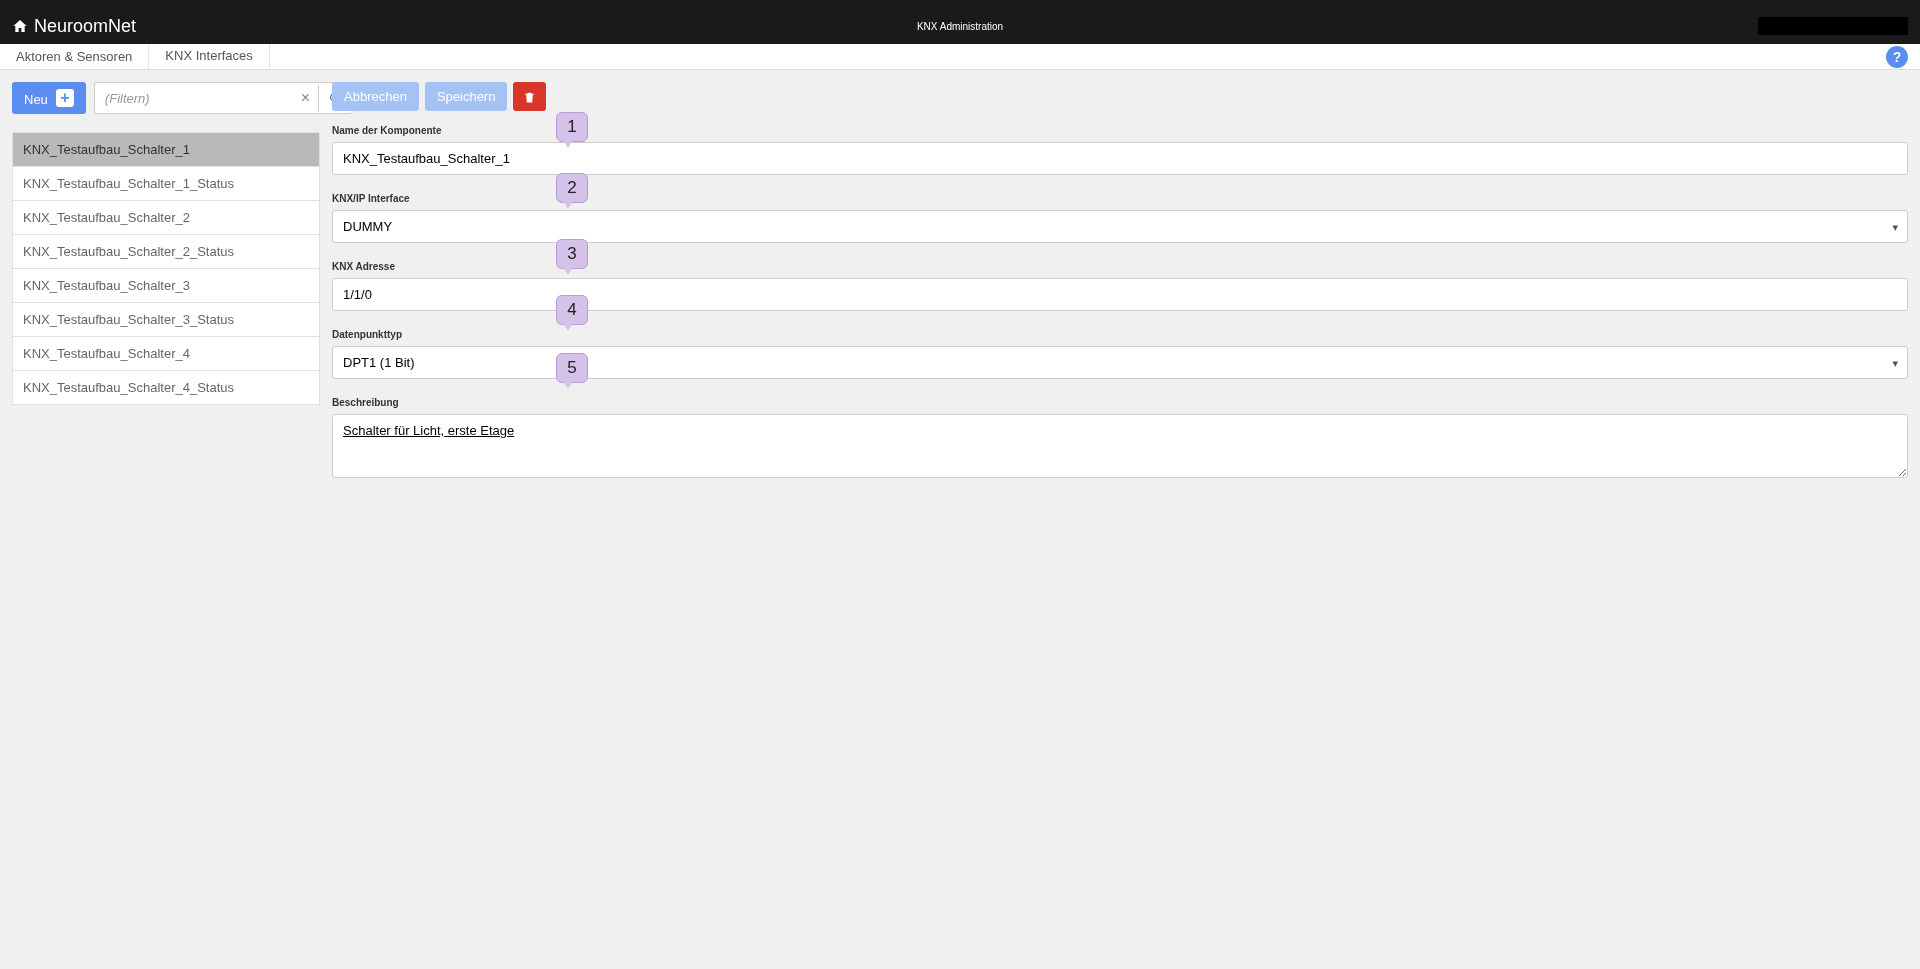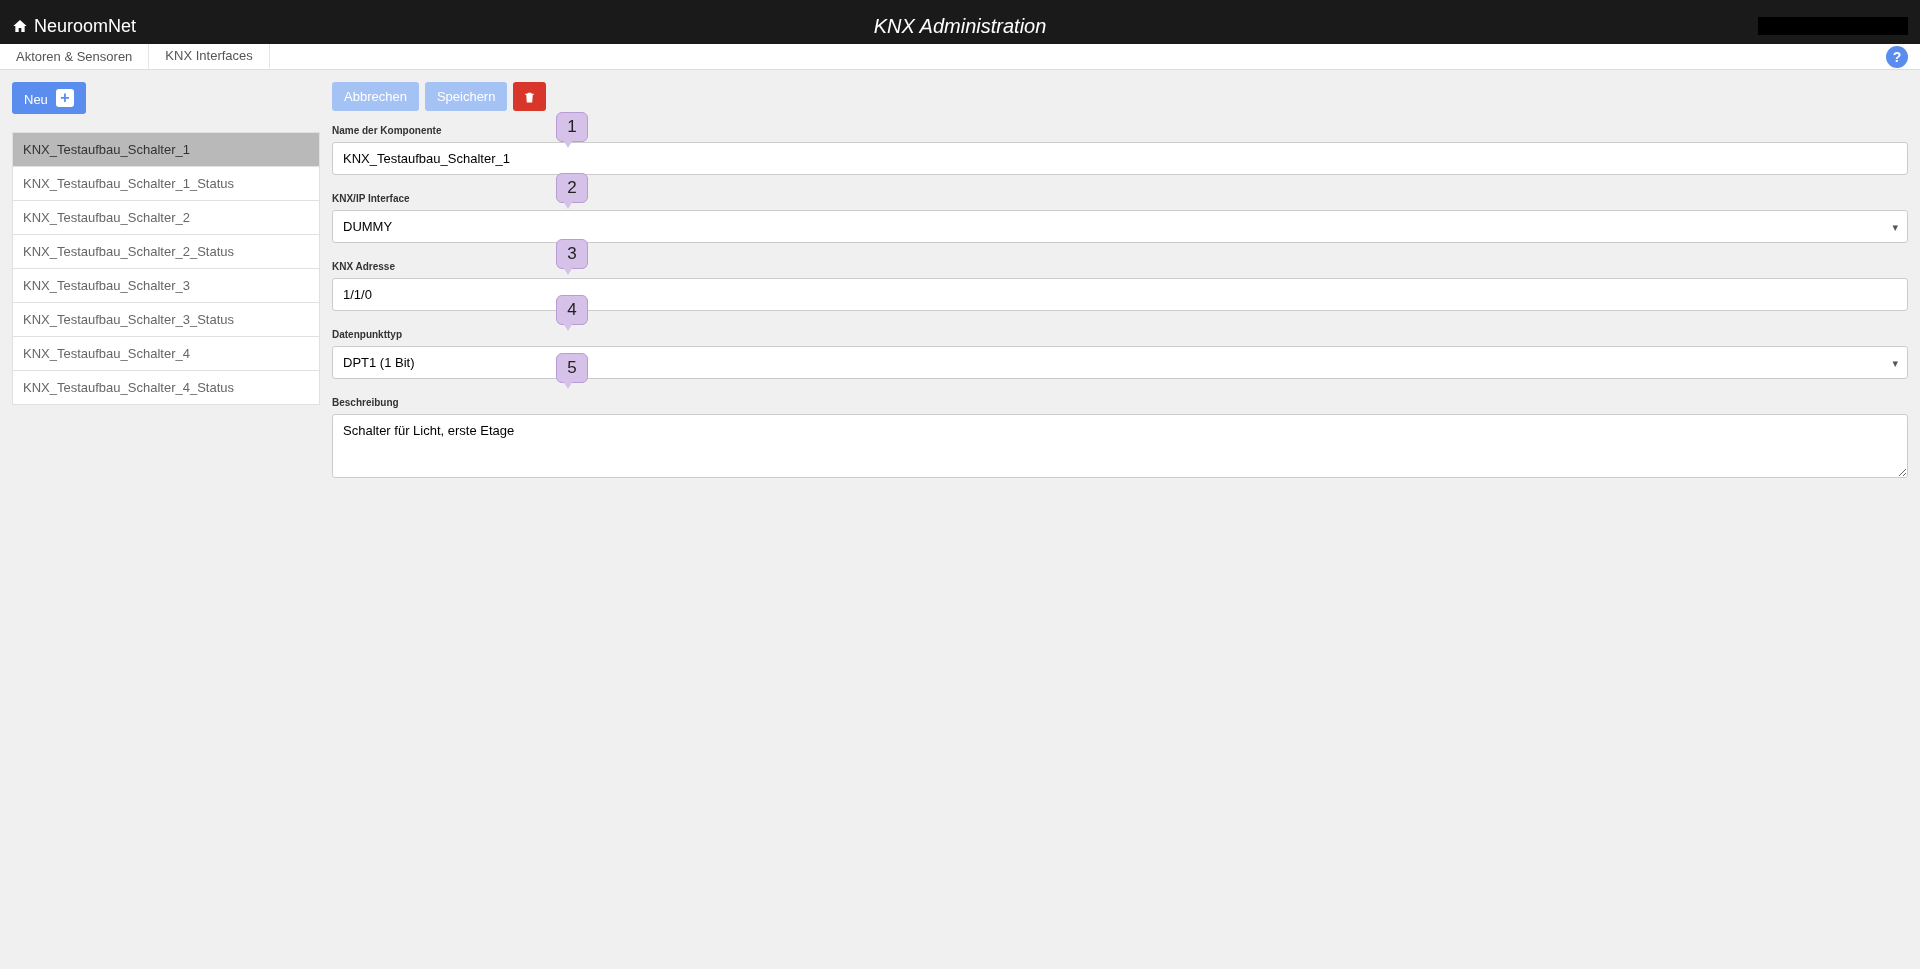--- a/index.html
+++ b/index.html
@@ -27,22 +27,21 @@
       display: flex;
       align-items: center;
       gap: 6px;
       font-size: 18px;
     }
     .brand svg { width: 16px; height: 16px; fill: #fff; }
     .header-title {
       position: absolute;
       left: 50%;
       transform: translateX(-50%);
-      font-size: 20px;
-      font-style: italic;
+      font-size: 10px;
     }
     .header-right {
       position: absolute;
       right: 12px;
       width: 150px;
       height: 18px;
       background: #000;
     }
     .subheader {
       background: #fff;
@@ -218,20 +217,21 @@
       right: 10px;
       top: 50%;
       transform: translateY(-50%);
       color: #555;
       font-size: 11px;
       pointer-events: none;
     }
     .field-textarea {
       min-height: 64px;
       resize: both;
+      text-decoration: underline;
     }
     .field-group { margin-bottom: 12px; }
     .annot {
       position: absolute;
       background: #d6c1e8;
       border: 1px solid #b89cd6;
       border-radius: 6px;
       width: 32px;
       height: 30px;
       display: flex;
@@ -284,20 +284,30 @@
   <div class="help-icon">?</div>
 </div>
 
 <div class="content">
   <div class="sidebar">
     <div class="sidebar-top">
       <button class="btn btn-primary">
         <span>Neu</span>
         <span class="plus-badge">+</span>
       </button>
+      <div class="filter-wrap">
+        <input class="filter-input" placeholder="(Filtern)" style="">
+        <span class="filter-clear">×</span>
+        <span class="filter-search">
+          <svg class="icon" viewBox="0 0 24 24" fill="none" stroke="#555" stroke-width="2">
+              <circle cx="10" cy="10" r="7"></circle>
+              <line x1="15" y1="15" x2="21" y2="21"></line>
+            </svg>
+        </span>
+      </div>
     </div>
     <div class="component-list">
       <div class="component-item selected">KNX_Testaufbau_Schalter_1</div>
       <div class="component-item">KNX_Testaufbau_Schalter_1_Status</div>
       <div class="component-item">KNX_Testaufbau_Schalter_2</div>
       <div class="component-item">KNX_Testaufbau_Schalter_2_Status</div>
       <div class="component-item">KNX_Testaufbau_Schalter_3</div>
       <div class="component-item">KNX_Testaufbau_Schalter_3_Status</div>
       <div class="component-item">KNX_Testaufbau_Schalter_4</div>
       <div class="component-item">KNX_Testaufbau_Schalter_4_Status</div>

